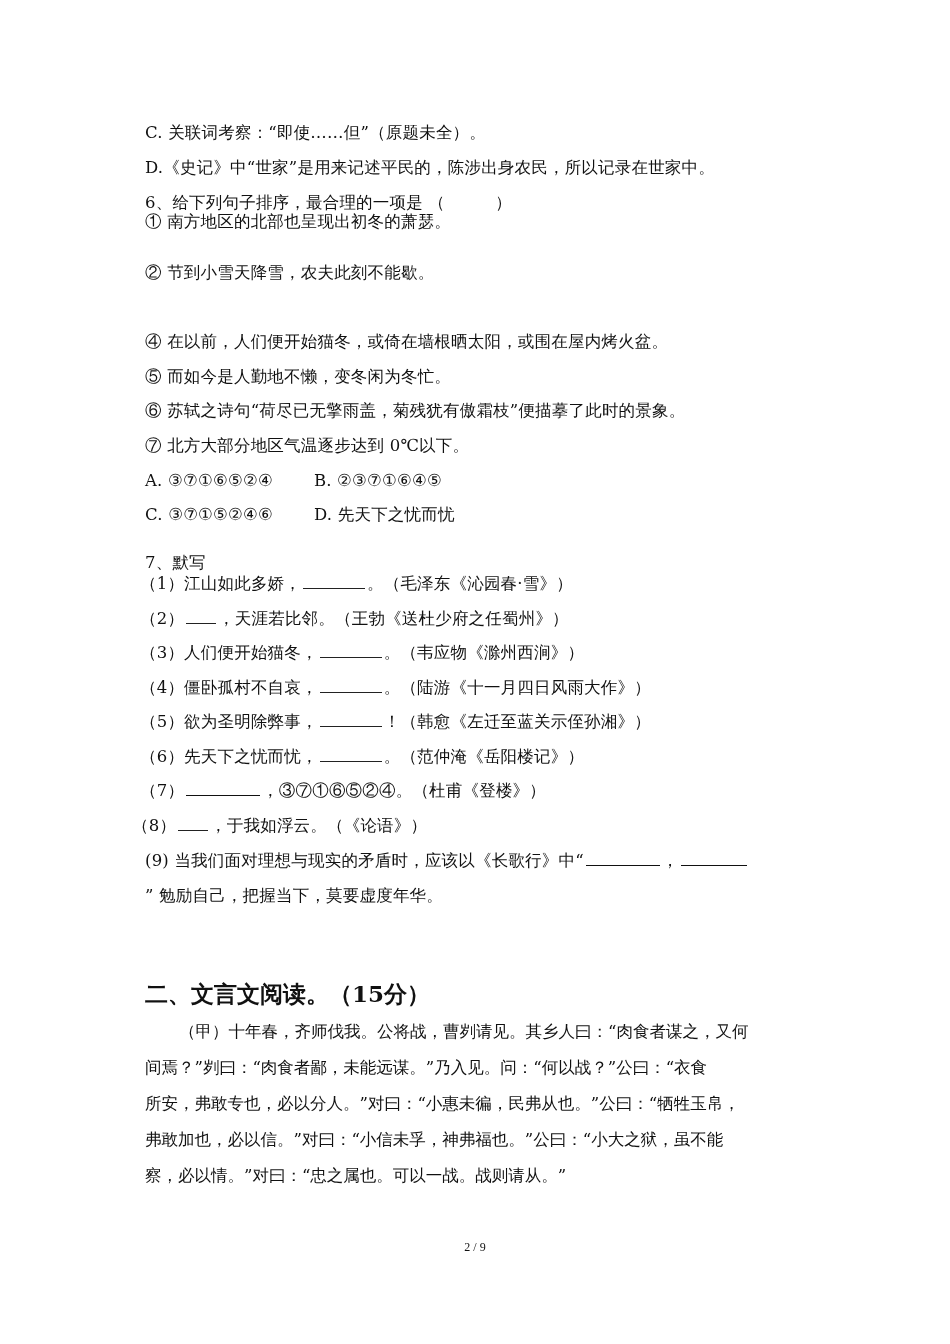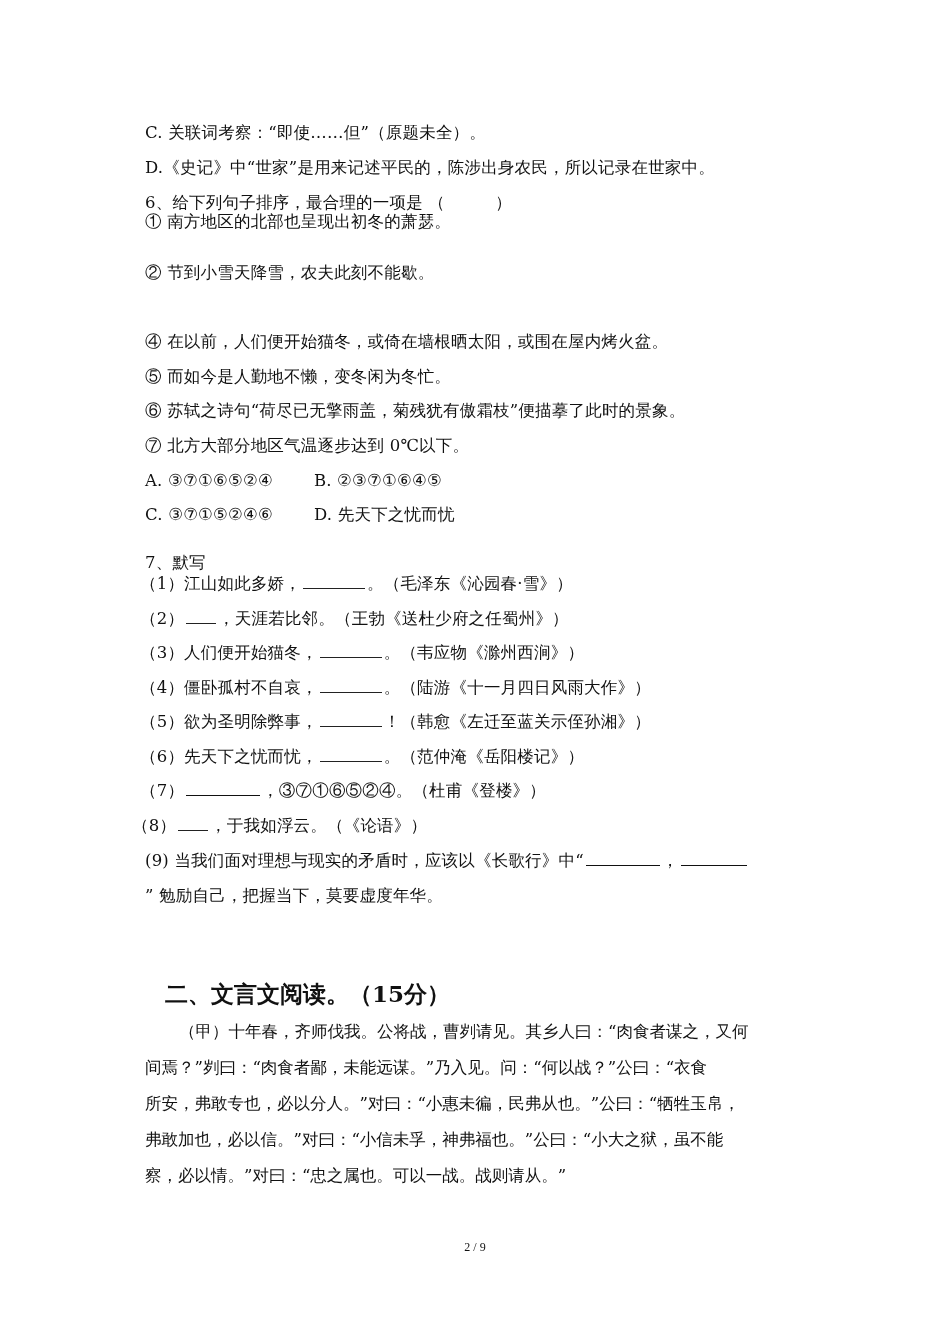--- a/index.html
+++ b/index.html
@@ -38,21 +38,20 @@
     .blank.thick { border-bottom: 1.6px solid #111; }
     .section-title {
       position: absolute;
       left: 145px;
       top: 978px;
       font-size: 23px;
       font-weight: bold;
       line-height: 32px;
       font-family: "DejaVu Serif", "Liberation Serif", serif;
       white-space: nowrap;
-      margin-left: 20px;
     }
     .para {
       position: absolute;
       left: 145px;
       width: 670px;
       font-size: 16.5px;
       line-height: 35px;
       white-space: nowrap;
     }
     .para .indent { display: inline-block; width: 34px; }

